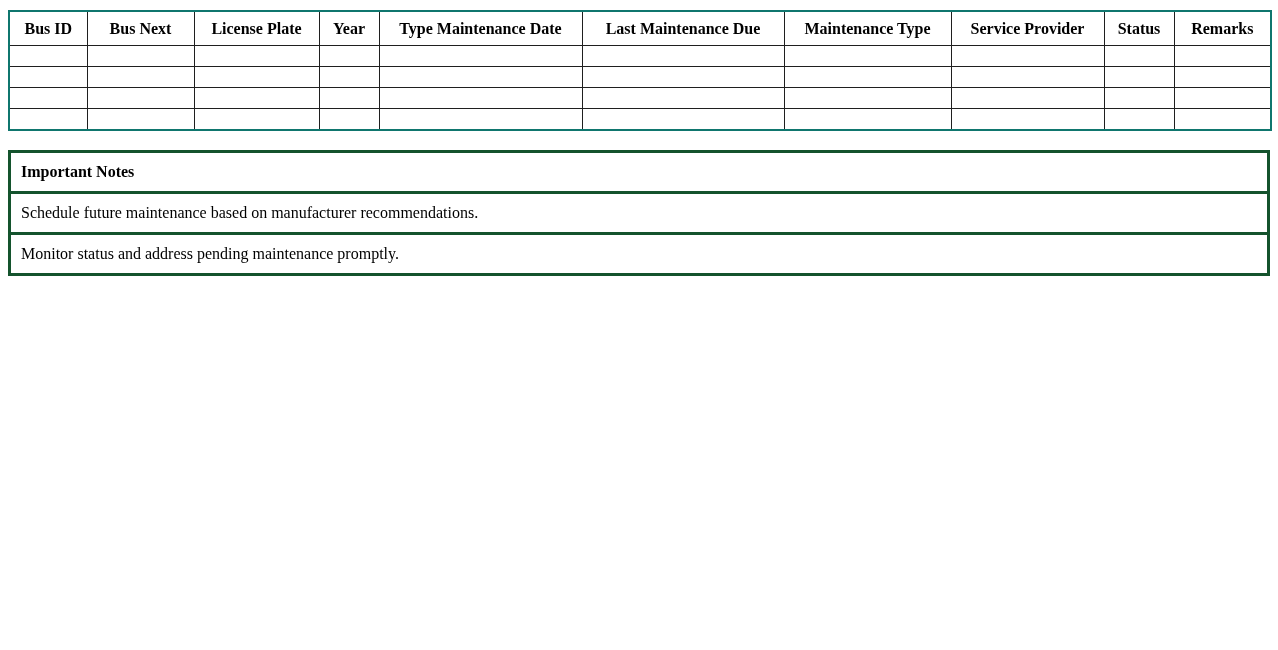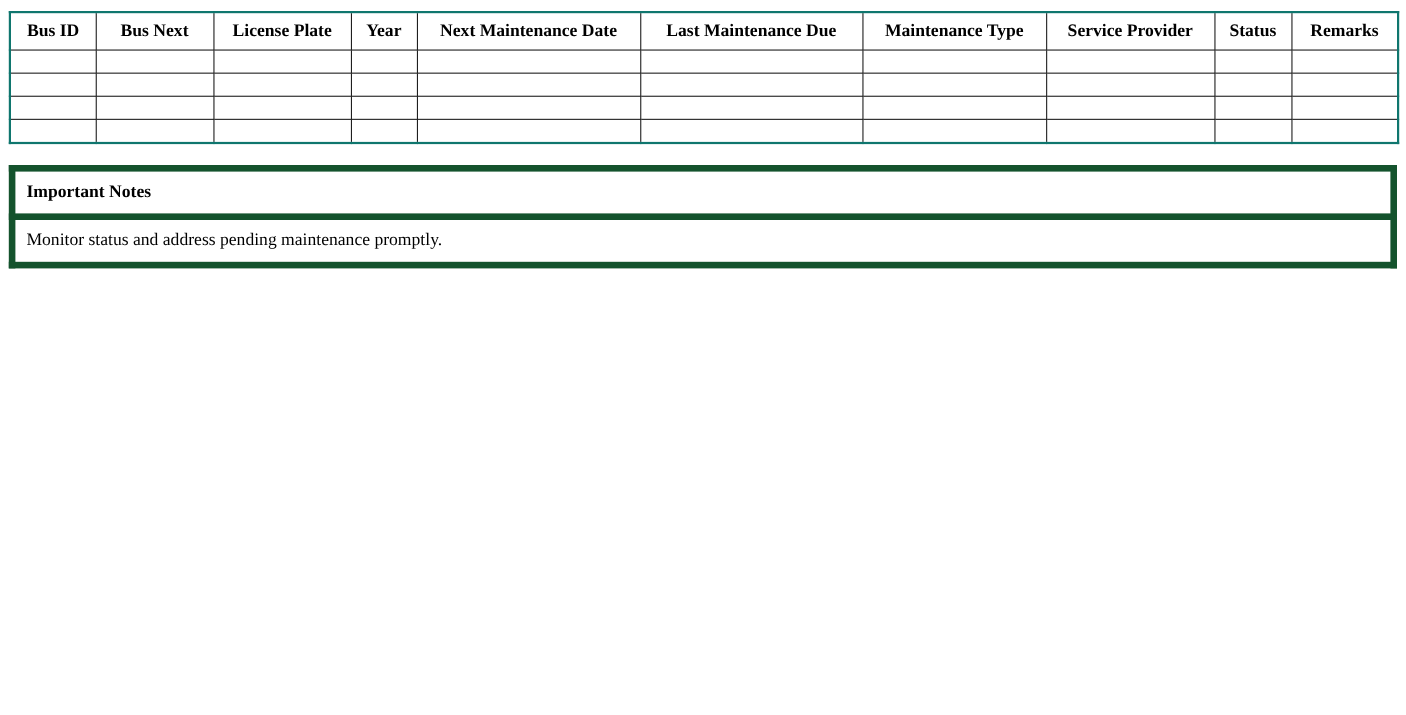--- a/index.html
+++ b/index.html
@@ -54,21 +54,21 @@
   .col-6 { width: 167px; }
   .col-7 { width: 153px; }
   .col-8 { width: 70px; }
   .col-9 { width: 97px; }
 
   .notes-table {
     border: 2px solid #1f1f1f;
     margin-top: 19px;
   }
   .notes-table td {
-    border: 6px solid #14532d;
+    border: 3px solid #14532d;
     font-size: 16px;
     padding: 0 10px;
     height: 38px;
     vertical-align: middle;
     text-align: left;
   }
   .notes-table td.notes-title {
     font-weight: bold;
   }
 </style>
@@ -89,21 +89,21 @@
         <col class="col-7">
         <col class="col-8">
         <col class="col-9">
     </colgroup>
     <thead>
         <tr>
           <th>Bus ID</th>
           <th>Bus Next</th>
           <th>License Plate</th>
           <th>Year</th>
-          <th>Next Maintenance Date</th>
+          <th>Type Maintenance Date</th>
           <th>Last Maintenance Due</th>
           <th>Maintenance Type</th>
           <th>Service Provider</th>
           <th>Status</th>
           <th>Remarks</th>
         </tr>
       </thead>
     <tbody>
         <tr>
           <td></td>
@@ -155,18 +155,21 @@
         </tr>
       </tbody>
   </table>
 
   <table class="notes-table">
     <tbody>
         <tr>
           <td class="notes-title">Important Notes</td>
         </tr>
         <tr>
+          <td>Schedule future maintenance based on manufacturer recommendations.</td>
+        </tr>
+        <tr>
           <td>Monitor status and address pending maintenance promptly.</td>
         </tr>
       </tbody>
   </table>
 
 </div>
 
 </body></html>

